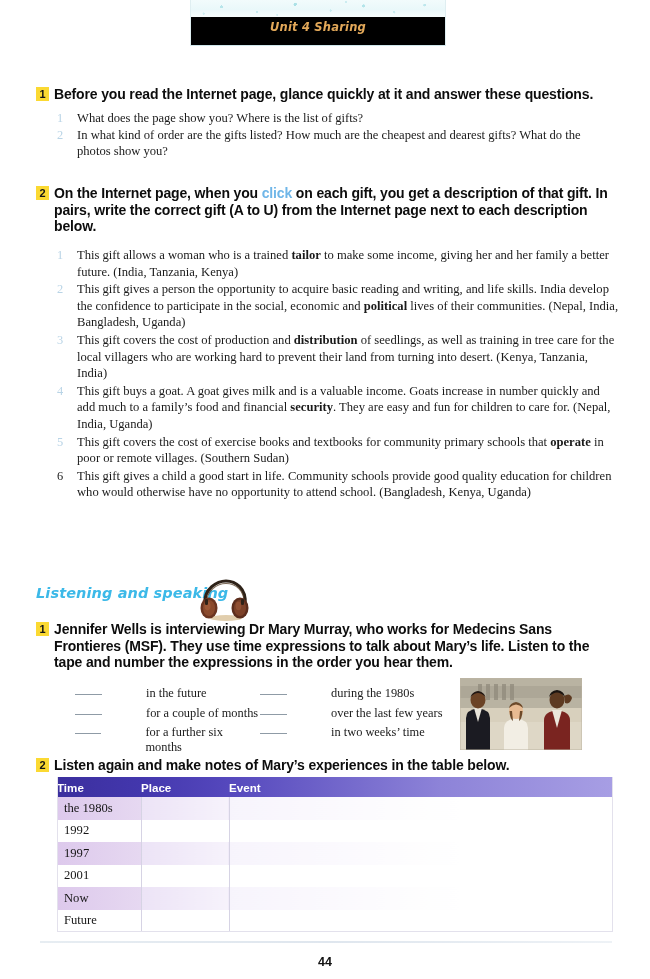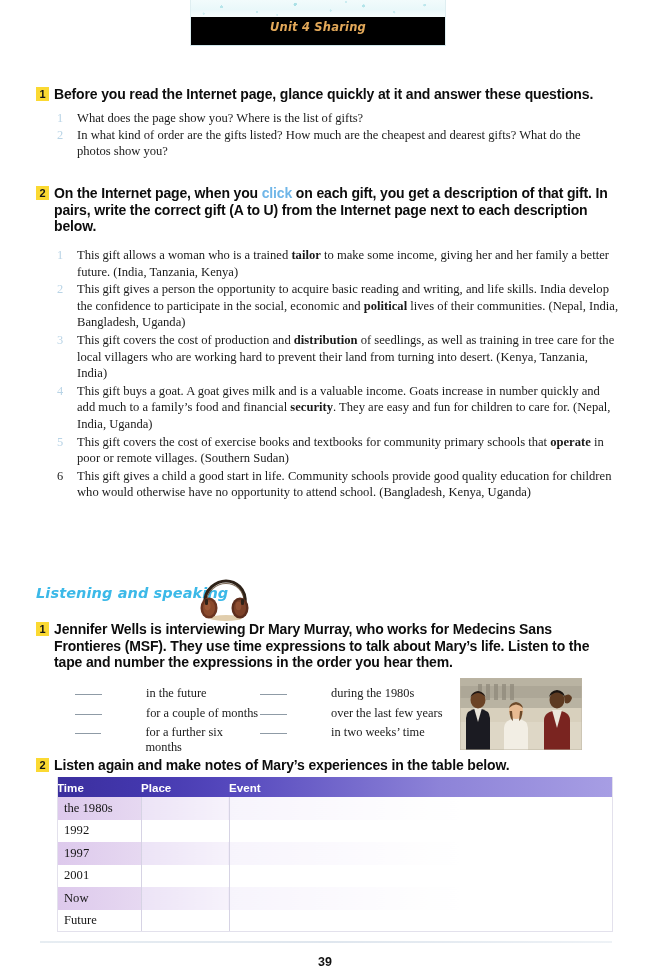--- a/index.html
+++ b/index.html
@@ -420,13 +420,13 @@
     <tr>
       <td class="c-time">Future</td>
       <td class="c-place"></td>
       <td class="c-event"></td>
     </tr>
   </tbody>
 </table>
 <div class="tbl-frame"></div>
 
 <div class="footer-rule"></div>
-<div class="page-num">39</div>
+<div class="page-num">44</div>
 
 </body></html>

